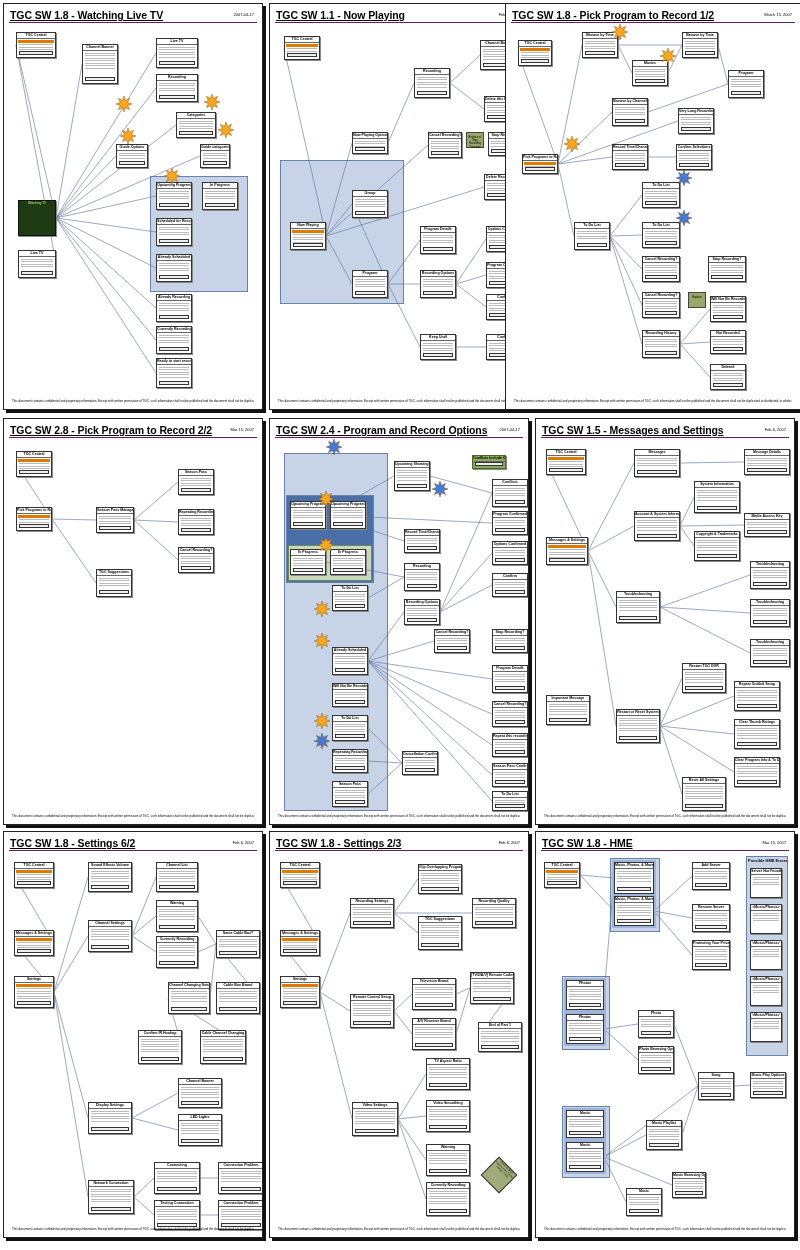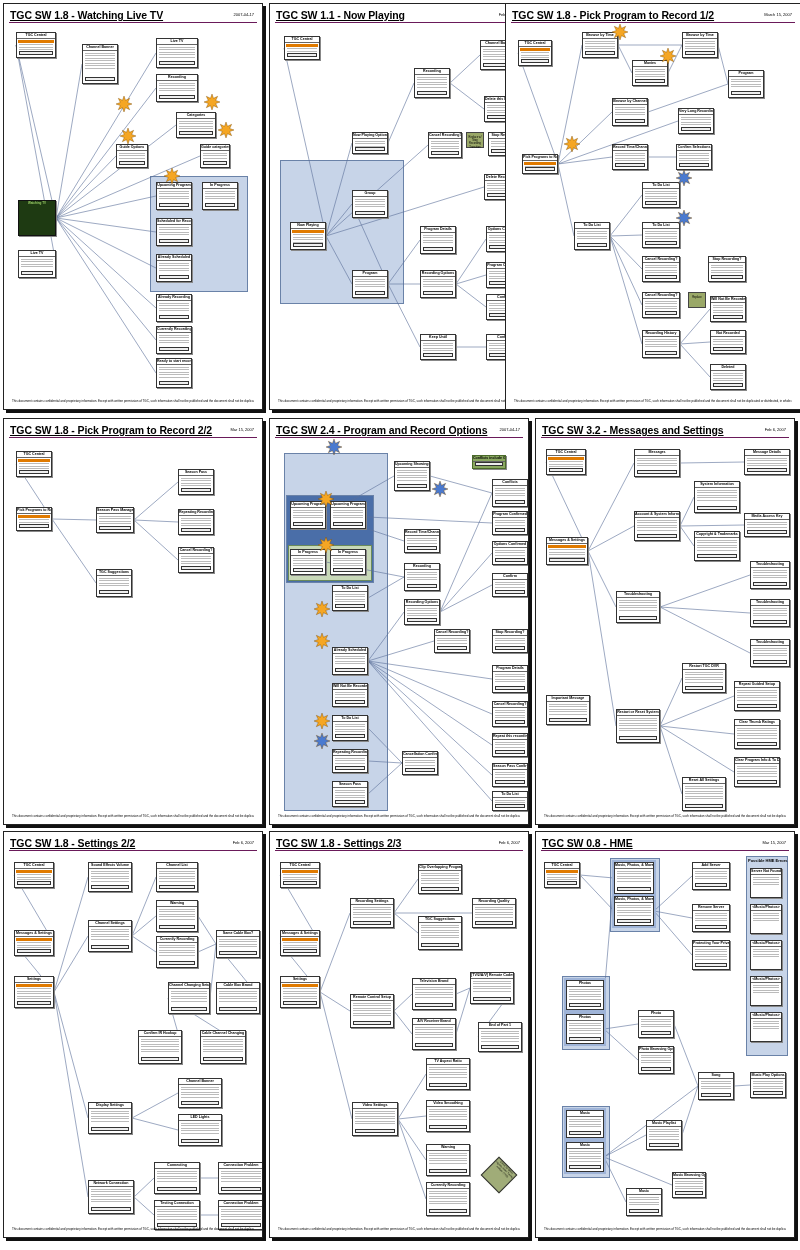--- a/index.html
+++ b/index.html
@@ -571,21 +571,21 @@
       <div class="star" style="left: 170px; top: 166px;"><svg viewBox="0 0 16 16">
           <polygon points="8.00,0.00 9.53,4.30 13.66,2.34 11.70,6.47 16.00,8.00 11.70,9.53 13.66,13.66 9.53,11.70 8.00,16.00 6.47,11.70 2.34,13.66 4.30,9.53 0.00,8.00 4.30,6.47 2.34,2.34 6.47,4.30" fill="#4a7ad0" stroke="#7a4a00" stroke-width="0.4"></polygon>
         </svg></div>
       <div class="star" style="left: 170px; top: 206px;"><svg viewBox="0 0 16 16">
           <polygon points="8.00,0.00 9.53,4.30 13.66,2.34 11.70,6.47 16.00,8.00 11.70,9.53 13.66,13.66 9.53,11.70 8.00,16.00 6.47,11.70 2.34,13.66 4.30,9.53 0.00,8.00 4.30,6.47 2.34,2.34 6.47,4.30" fill="#4a7ad0" stroke="#7a4a00" stroke-width="0.4"></polygon>
         </svg></div>
       <div class="note" style="left: 182px; top: 288px; width: 18px; height: 16px; background: rgb(154, 168, 104); border: 0.5px solid rgb(68, 68, 68); font-size: 2.6px; text-align: center; padding-top: 3px; box-sizing: border-box;">Replace</div>
       <div class="footer">This document contains confidential and proprietary information. Except with written permission of TGC, such information shall not be published and the document shall not be duplicated or distributed, in whole or part.</div>
     </div>
     <div class="page" style="left: 3px; top: 418px; width: 258px; height: 405px;">
-      <div class="page-title">TGC SW 1.8 - Pick Program to Record 2/2</div>
+      <div class="page-title">TGC SW 2.8 - Pick Program to Record 2/2</div>
       <div class="page-date">Mar 15, 2007</div>
       <div class="title-rule"></div>
       <svg class="links">
         <line x1="12" y1="45" x2="48" y2="100" stroke="#5a6e98" stroke-width="0.6"></line>
         <line x1="48" y1="100" x2="92" y2="101" stroke="#5a6e98" stroke-width="0.6"></line>
         <line x1="48" y1="100" x2="92" y2="164" stroke="#5a6e98" stroke-width="0.6"></line>
         <line x1="130" y1="101" x2="174" y2="63" stroke="#5a6e98" stroke-width="0.6"></line>
         <line x1="130" y1="101" x2="174" y2="103" stroke="#5a6e98" stroke-width="0.6"></line>
         <line x1="130" y1="101" x2="174" y2="141" stroke="#5a6e98" stroke-width="0.6"></line>
       </svg>
@@ -901,21 +901,21 @@
         </svg></div>
       <div class="star" style="left: 44px; top: 294px;"><svg viewBox="0 0 16 16">
           <polygon points="8.00,0.00 9.53,4.30 13.66,2.34 11.70,6.47 16.00,8.00 11.70,9.53 13.66,13.66 9.53,11.70 8.00,16.00 6.47,11.70 2.34,13.66 4.30,9.53 0.00,8.00 4.30,6.47 2.34,2.34 6.47,4.30" fill="#f5a623" stroke="#7a4a00" stroke-width="0.4"></polygon>
         </svg></div>
       <div class="star" style="left: 44px; top: 314px;"><svg viewBox="0 0 16 16">
           <polygon points="8.00,0.00 9.53,4.30 13.66,2.34 11.70,6.47 16.00,8.00 11.70,9.53 13.66,13.66 9.53,11.70 8.00,16.00 6.47,11.70 2.34,13.66 4.30,9.53 0.00,8.00 4.30,6.47 2.34,2.34 6.47,4.30" fill="#4a7ad0" stroke="#7a4a00" stroke-width="0.4"></polygon>
         </svg></div>
       <div class="footer">This document contains confidential and proprietary information. Except with written permission of TGC, such information shall not be published and the document shall not be duplicated or distributed, in whole or part.</div>
     </div>
     <div class="page" style="left: 535px; top: 418px; width: 258px; height: 405px;">
-      <div class="page-title">TGC SW 3.2 - Messages and Settings</div>
+      <div class="page-title">TGC SW 1.5 - Messages and Settings</div>
       <div class="page-date">Feb 6, 2007</div>
       <div class="title-rule"></div>
       <svg class="links">
         <line x1="10" y1="43" x2="52" y2="132" stroke="#5a6e98" stroke-width="0.6"></line>
         <line x1="52" y1="132" x2="98" y2="44" stroke="#5a6e98" stroke-width="0.6"></line>
         <line x1="144" y1="44" x2="208" y2="43" stroke="#5a6e98" stroke-width="0.6"></line>
         <line x1="52" y1="132" x2="98" y2="107" stroke="#5a6e98" stroke-width="0.6"></line>
         <line x1="144" y1="107" x2="158" y2="78" stroke="#5a6e98" stroke-width="0.6"></line>
         <line x1="144" y1="107" x2="208" y2="106" stroke="#5a6e98" stroke-width="0.6"></line>
         <line x1="144" y1="107" x2="158" y2="127" stroke="#5a6e98" stroke-width="0.6"></line>
@@ -1092,21 +1092,21 @@
         <div class="ln"></div>
         <div class="ln"></div>
         <div class="ln"></div>
         <div class="ln"></div>
         <div class="ln"></div>
         <div class="bar"></div>
       </div>
       <div class="footer">This document contains confidential and proprietary information. Except with written permission of TGC, such information shall not be published and the document shall not be duplicated or distributed, in whole or part.</div>
     </div>
     <div class="page" style="left: 3px; top: 831px; width: 258px; height: 405px;">
-      <div class="page-title">TGC SW 1.8 - Settings 2/2</div>
+      <div class="page-title">TGC SW 1.8 - Settings 6/2</div>
       <div class="page-date">Feb 6, 2007</div>
       <div class="title-rule"></div>
       <svg class="links">
         <line x1="10" y1="43" x2="50" y2="111" stroke="#5a6e98" stroke-width="0.6"></line>
         <line x1="10" y1="111" x2="50" y2="160" stroke="#5a6e98" stroke-width="0.6"></line>
         <line x1="50" y1="160" x2="84" y2="45" stroke="#5a6e98" stroke-width="0.6"></line>
         <line x1="50" y1="160" x2="84" y2="104" stroke="#5a6e98" stroke-width="0.6"></line>
         <line x1="128" y1="104" x2="152" y2="45" stroke="#5a6e98" stroke-width="0.6"></line>
         <line x1="128" y1="104" x2="152" y2="84" stroke="#5a6e98" stroke-width="0.6"></line>
         <line x1="128" y1="104" x2="152" y2="120" stroke="#5a6e98" stroke-width="0.6"></line>
@@ -1497,21 +1497,21 @@
         <div class="ln"></div>
         <div class="ln"></div>
         <div class="ln"></div>
         <div class="ln"></div>
         <div class="bar"></div>
       </div>
       <div class="note" style="left: 216px; top: 330px; width: 24px; height: 24px; background: rgb(160, 172, 120); border: 0.5px solid rgb(51, 51, 51); transform: rotate(45deg); font-size: 2.4px; text-align: center; overflow: hidden;">Check for Video Signals Under Tuning module. (TBD)</div>
       <div class="footer">This document contains confidential and proprietary information. Except with written permission of TGC, such information shall not be published and the document shall not be duplicated or distributed, in whole or part.</div>
     </div>
     <div class="page" style="left: 535px; top: 831px; width: 258px; height: 405px;">
-      <div class="page-title">TGC SW 0.8 - HME</div>
+      <div class="page-title">TGC SW 1.8 - HME</div>
       <div class="page-date">Mar 15, 2007</div>
       <div class="title-rule"></div>
       <div class="group " style="left: 74px; top: 26px; width: 48px; height: 72px;"></div>
       <div class="group " style="left: 26px; top: 144px; width: 46px; height: 72px;"></div>
       <div class="group " style="left: 26px; top: 274px; width: 46px; height: 70px;"></div>
       <div class="group " style="left: 210px; top: 24px; width: 40px; height: 198px;"></div>
       <svg class="links">
         <line x1="44" y1="43" x2="78" y2="46" stroke="#5a6e98" stroke-width="0.6"></line>
         <line x1="44" y1="43" x2="78" y2="79" stroke="#5a6e98" stroke-width="0.6"></line>
         <line x1="118" y1="79" x2="156" y2="44" stroke="#5a6e98" stroke-width="0.6"></line>

